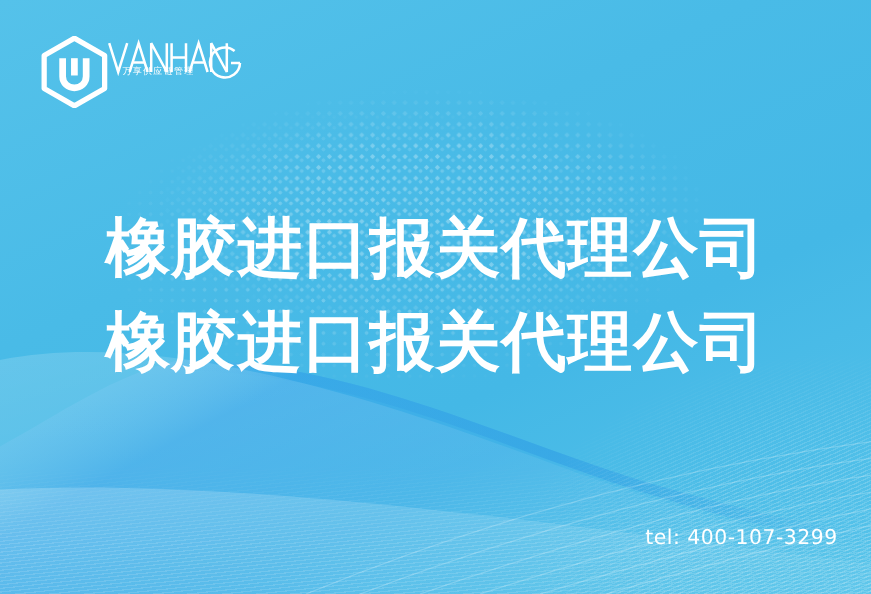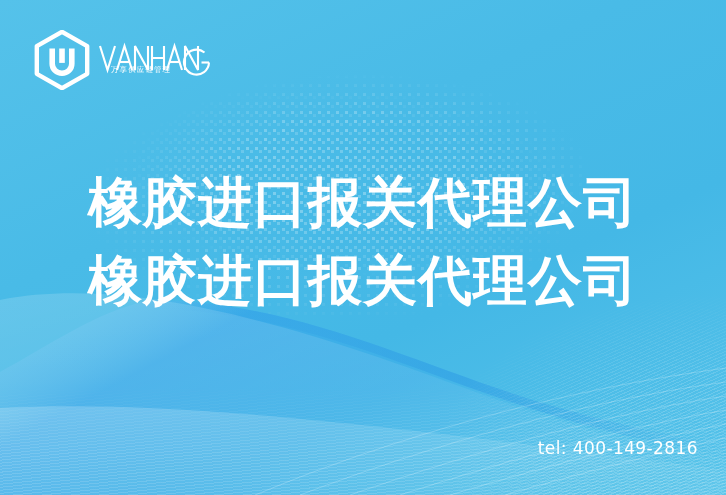--- a/index.html
+++ b/index.html
@@ -76,22 +76,20 @@
     -webkit-mask-image: linear-gradient(to bottom, transparent 78%, #000 92%);
     mask-image: linear-gradient(to bottom, transparent 78%, #000 92%);
   }
 
   
   .logo-wrap {
     position: absolute;
     left: 34px;
     top: 30px;
     display: flex;
-    align-items: center;
-    gap: 9px;
     z-index: 6;
   }
   .logo-mark { width: 56px; height: 60px; display: block; }
   .logo-type { position: relative; display: block; }
   .logo-word {
     display: block;
     width: 112px;
     height: 40px;
   }
   .logo-sub {
@@ -114,21 +112,21 @@
     text-align: center;
     z-index: 5;
   }
   .headline-line {
     display: block;
     color: #ffffff;
     font-size: 54px;
     font-weight: bold;
     line-height: 78px;
     letter-spacing: 1px;
-    font-family: Liberation Mono, monospace;
+    font-family: Liberation Sans, sans-serif;
     white-space: nowrap;
   }
 
   
   .phone {
     position: absolute;
     right: 28px;
     bottom: 37px;
     color: #ffffff;
     font-size: 17px;
@@ -226,15 +224,15 @@
       </svg>
       <span class="logo-sub">万享供应链管理</span>
     </span>
   </div>
 
   <div class="headline">
     <span class="headline-line">橡胶进口报关代理公司</span>
     <span class="headline-line">橡胶进口报关代理公司</span>
   </div>
 
-  <div class="phone">tel: 400-149-2816</div>
+  <div class="phone">tel: 400-107-3299</div>
 
 </div>
 
 </body></html>

